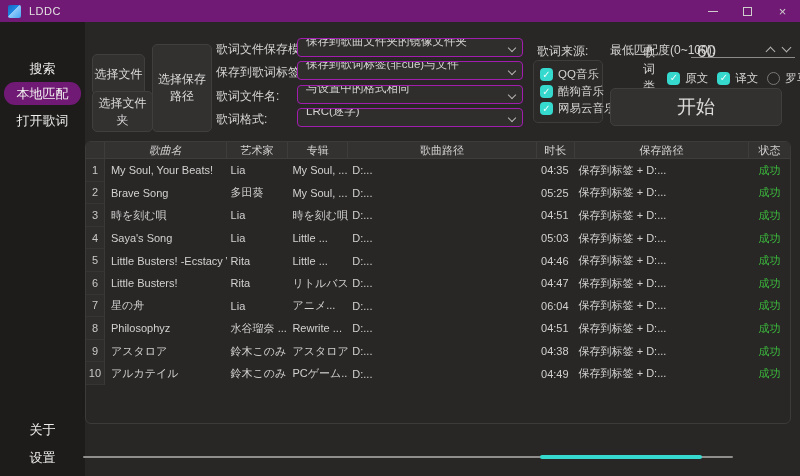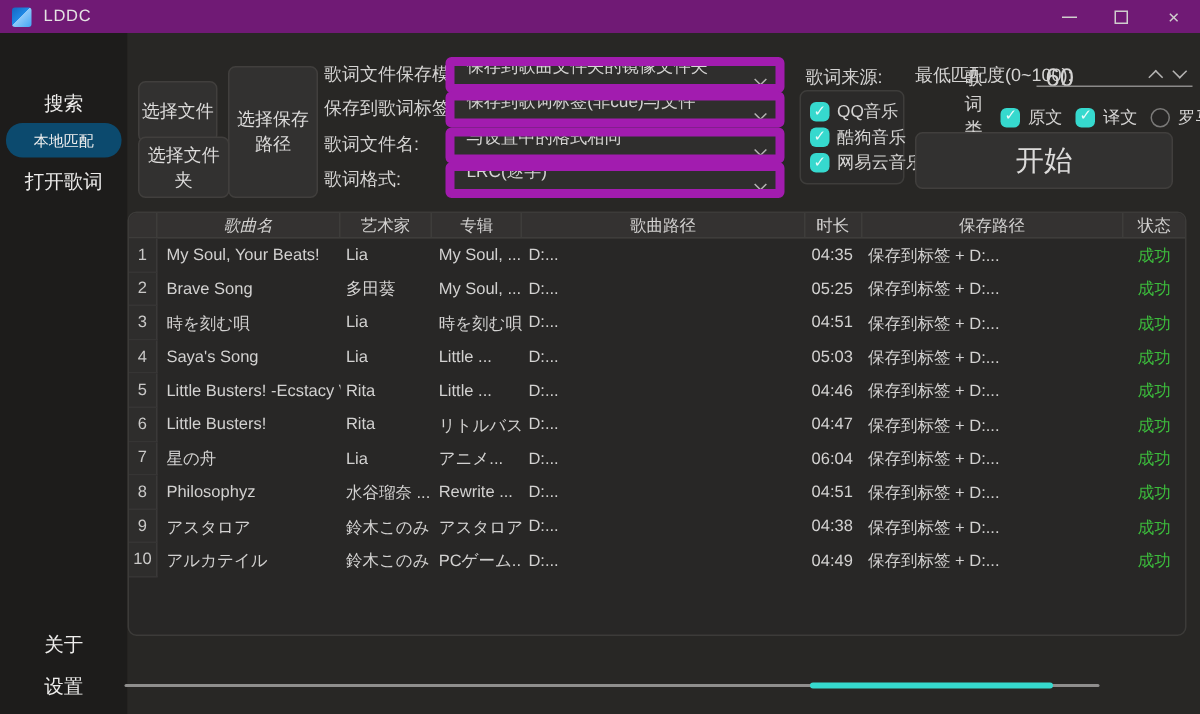--- a/index.html
+++ b/index.html
@@ -14,31 +14,31 @@
   .app-title { margin-left:8px; font-size:11px; color:#e4e3e2; letter-spacing:.5px; }
   .win-controls { position:absolute; right:0; top:0; height:22px; display:flex; }
   .win-btn { width:35px; height:22px; display:flex; align-items:center; justify-content:center; color:#cfcecd; }
   .glyph-min { width:10px; height:1px; background:#cfcecd; display:block; }
   .glyph-max { width:9px; height:9px; border:1px solid #cfcecd; display:block; }
   .glyph-close { font-size:13px; line-height:1; }
 
   
   .sidebar { position:absolute; left:0; top:22px; width:85px; height:454px; background:#1d1c1b; }
   .side-item { position:absolute; left:0; width:85px; text-align:center; font-size:13px; color:#eeedec; cursor:default; }
-  .side-pill { position:absolute; left:4px; width:77px; height:23px; background:#0c4a6e; border-radius:11px;
-    display:flex; align-items:center; justify-content:center; font-size:10px; color:#f2f1f0; }
+  .side-pill { position:absolute; left:4px; width:77px; height:23px; background:#701a75; border-radius:11px;
+    display:flex; align-items:center; justify-content:center; font-size:13px; color:#f2f1f0; }
 
   
   .main { position:absolute; left:85px; top:22px; width:715px; height:454px; background:#282725; }
 
   .btn { position:absolute; background:#323130; border:1px solid #413f3d; border-radius:5px;
     color:#dcdbda; font-size:12px; display:flex; align-items:center; justify-content:center; text-align:center; }
 
   .form-label { position:absolute; font-size:12px; color:#d5d4d3; white-space:nowrap; }
-  .combo { position:absolute; height:19px; background:#2f2e2d; border:6px solid #a21caf; border-radius:4px;
+  .combo { position:absolute; height:19px; background:#2f2e2d; border:1px solid #a21caf; border-radius:4px;
     display:flex; align-items:center; padding:0 20px 12px 8px; font-size:11.5px; color:#d5d4d3; white-space:nowrap; overflow:hidden; }
   .chev { position:absolute; right:7px; top:6px; width:6px; height:6px; border-right:1.4px solid #b5b4b3; border-bottom:1.4px solid #b5b4b3; transform:rotate(45deg); }
 
   .source-box { position:absolute; border:1px solid #3e3d3b; border-radius:5px; background:#2b2a29;
     padding:5px 6px; display:flex; flex-direction:column; justify-content:space-around; }
   .cb-row { display:flex; align-items:center; gap:5px; font-size:11.5px; color:#d5d4d3; white-space:nowrap; height:14px; }
   .cb { width:13px; height:13px; border-radius:4px; display:flex; align-items:center; justify-content:center; flex:0 0 13px;
     font-size:10px; line-height:1; color:rgba(255,255,255,.9); }
   .cb.on { background:#36d9ce; }
   .cb.off { background:#262524; border:1px solid #7a7978; border-radius:7px; }

